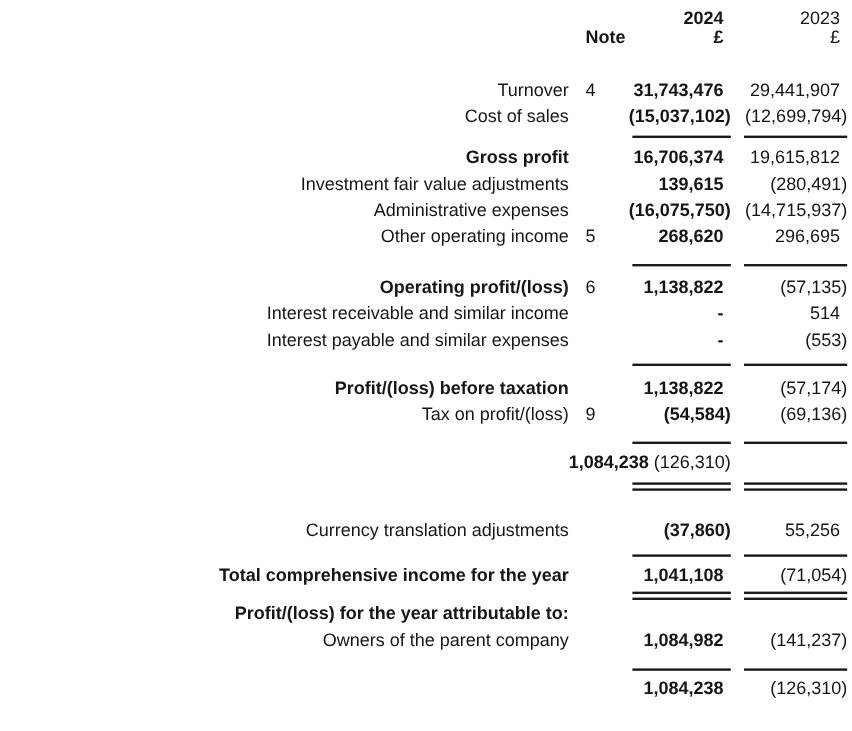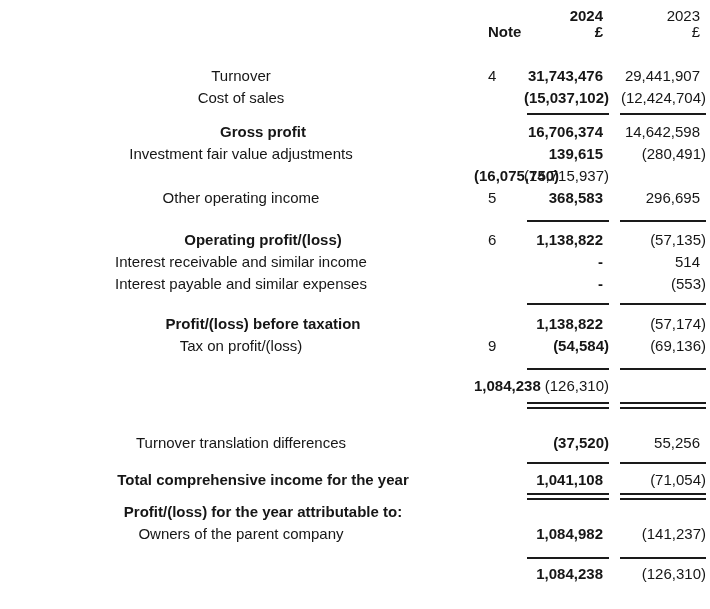--- a/index.html
+++ b/index.html
@@ -16,21 +16,21 @@
     overflow: hidden;
   }
   .grid-row {
     display: grid;
     grid-template-columns: 466px 36px 99px 97px;
     align-items: center;
   }
   .row { height: 22px; }
   .hdr { height: 16px; line-height: 16px; }
   .cell { white-space: nowrap; }
-  .label { text-align: center; }
+  .label { text-align: right; }
   .note { text-align: left; margin-left: 14px; }
   .num { text-align: right; }
   .col24 { font-weight: bold; }
   .col23 { }
   
   .pad { padding-right: 6px; }
   .bold-label .label { font-weight: bold; margin-left: 44px; }
   
   .rule-row .line24 { border-top: 2px solid #1a1a1a; width: 82px; justify-self: end; height: 0; }
   .rule-row .line23 { border-top: 2px solid #1a1a1a; width: 86px; justify-self: end; height: 0; }
@@ -74,54 +74,55 @@
     <div class="cell label">Turnover</div>
     <div class="cell note">4</div>
     <div class="cell num col24 pad">31,743,476</div>
     <div class="cell num col23 pad">29,441,907</div>
   </div>
 
   <div class="grid-row row">
     <div class="cell label">Cost of sales</div>
     <div class="cell note"></div>
     <div class="cell num col24">(15,037,102)</div>
-    <div class="cell num col23">(12,424,704)</div>
+    <div class="cell num col23">(12,699,794)</div>
   </div>
 
   <div class="grid-row rule-row r1">
     <div></div>
       <div></div>
     <div class="line24"></div>
     <div class="line23"></div>
   </div>
 
   <div class="grid-row row bold-label">
     <div class="cell label">Gross profit</div>
     <div class="cell note"></div>
     <div class="cell num col24 pad">16,706,374</div>
-    <div class="cell num col23 pad">14,642,598</div>
+    <div class="cell num col23 pad">19,615,812</div>
   </div>
 
   <div class="grid-row row">
     <div class="cell label">Investment fair value adjustments</div>
     <div class="cell note"></div>
     <div class="cell num col24 pad">139,615</div>
     <div class="cell num col23">(280,491)</div>
   </div>
 
   <div class="grid-row row">
+    <div class="cell label">Administrative expenses</div>
     <div class="cell note"></div>
     <div class="cell num col24">(16,075,750)</div>
     <div class="cell num col23">(14,715,937)</div>
   </div>
 
   <div class="grid-row row">
     <div class="cell label">Other operating income</div>
     <div class="cell note">5</div>
-    <div class="cell num col24 pad">368,583</div>
+    <div class="cell num col24 pad">268,620</div>
     <div class="cell num col23 pad">296,695</div>
   </div>
 
   <div class="grid-row rule-row r2">
     <div></div>
       <div></div>
     <div class="line24"></div>
     <div class="line23"></div>
   </div>
 
@@ -183,23 +184,23 @@
   <div class="grid-row rule-row dbl d1">
     <div></div>
       <div></div>
     <div class="line24"></div>
     <div class="line23"></div>
   </div>
 
   <div class="spacer-mid"></div>
 
   <div class="grid-row row">
-    <div class="cell label">Turnover translation differences</div>
-    <div class="cell note"></div>
-    <div class="cell num col24">(37,520)</div>
+    <div class="cell label">Currency translation adjustments</div>
+    <div class="cell note"></div>
+    <div class="cell num col24">(37,860)</div>
     <div class="cell num col23 pad">55,256</div>
   </div>
 
   <div class="grid-row rule-row r5">
     <div></div>
       <div></div>
     <div class="line24"></div>
     <div class="line23"></div>
   </div>
 

